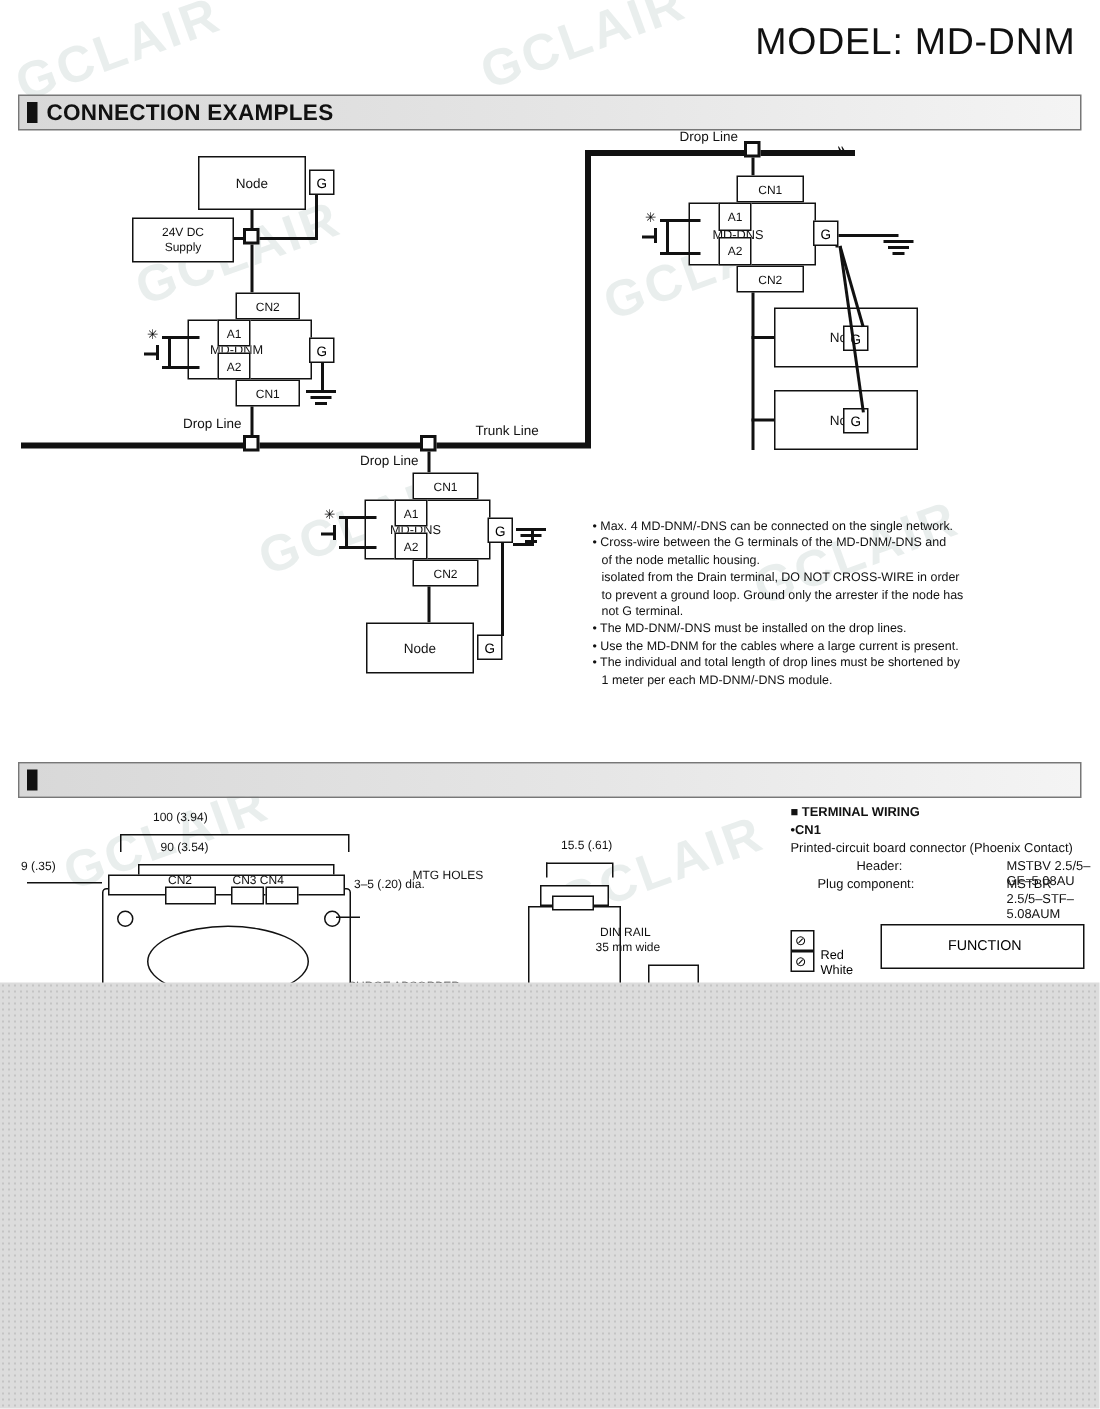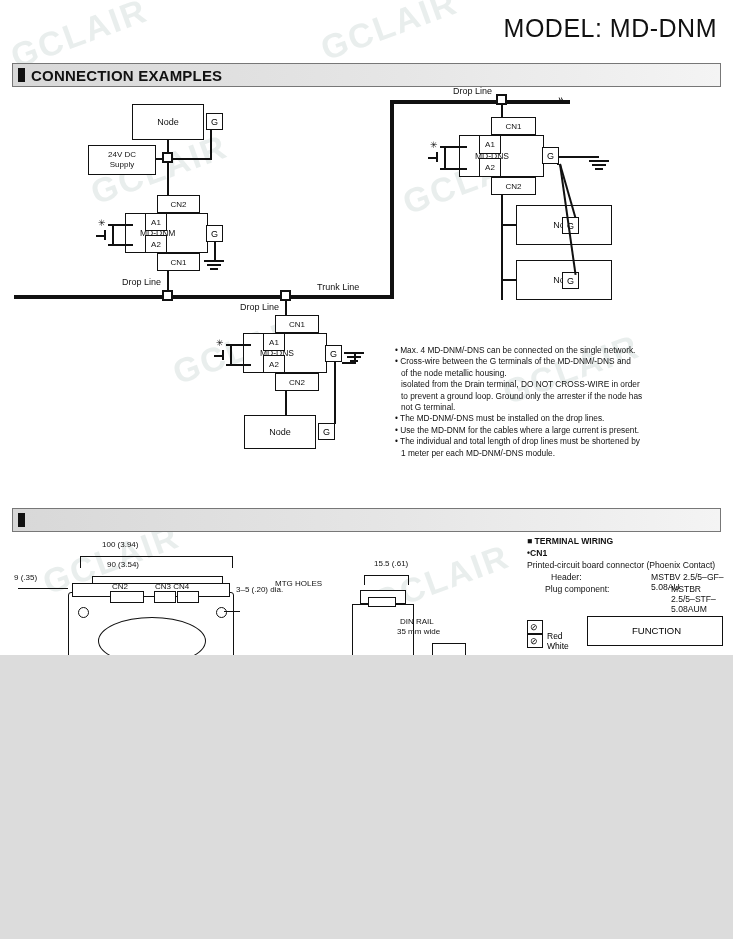--- a/index.html
+++ b/index.html
@@ -416,21 +416,21 @@
 
     <div class="dimtext" style="left:388px; top:82px;">DIN RAIL</div>
     <div class="dimtext" style="left:385px; top:92px;">35 mm wide</div>
     <div class="outline" style="left:420px; top:108px; width:34px; height:18px;"></div>
   </div>
 
   <div class="tw">
     <div class="hd">■ TERMINAL WIRING</div>
     <div class="row" style="font-weight:bold;">•CN1</div>
     <div class="row">Printed-circuit board connector (Phoenix Contact)</div>
-    <div class="row" style="margin-left:24px; position:relative;">
+    <div class="row" style="margin-left:44px; position:relative;">
       <span>Header:</span>
       <span style="position:absolute; left:100px;">MSTBV 2.5/5–GF–5.08AU</span>
     </div>
     <div class="row" style="margin-left:18px; position:relative;">
       <span>Plug  component:</span>
       <span style="position:absolute; left:110px;margin-left:16px;">MSTBR 2.5/5–STF–5.08AUM</span>
     </div>
   </div>
 
   <div class="twtable">

